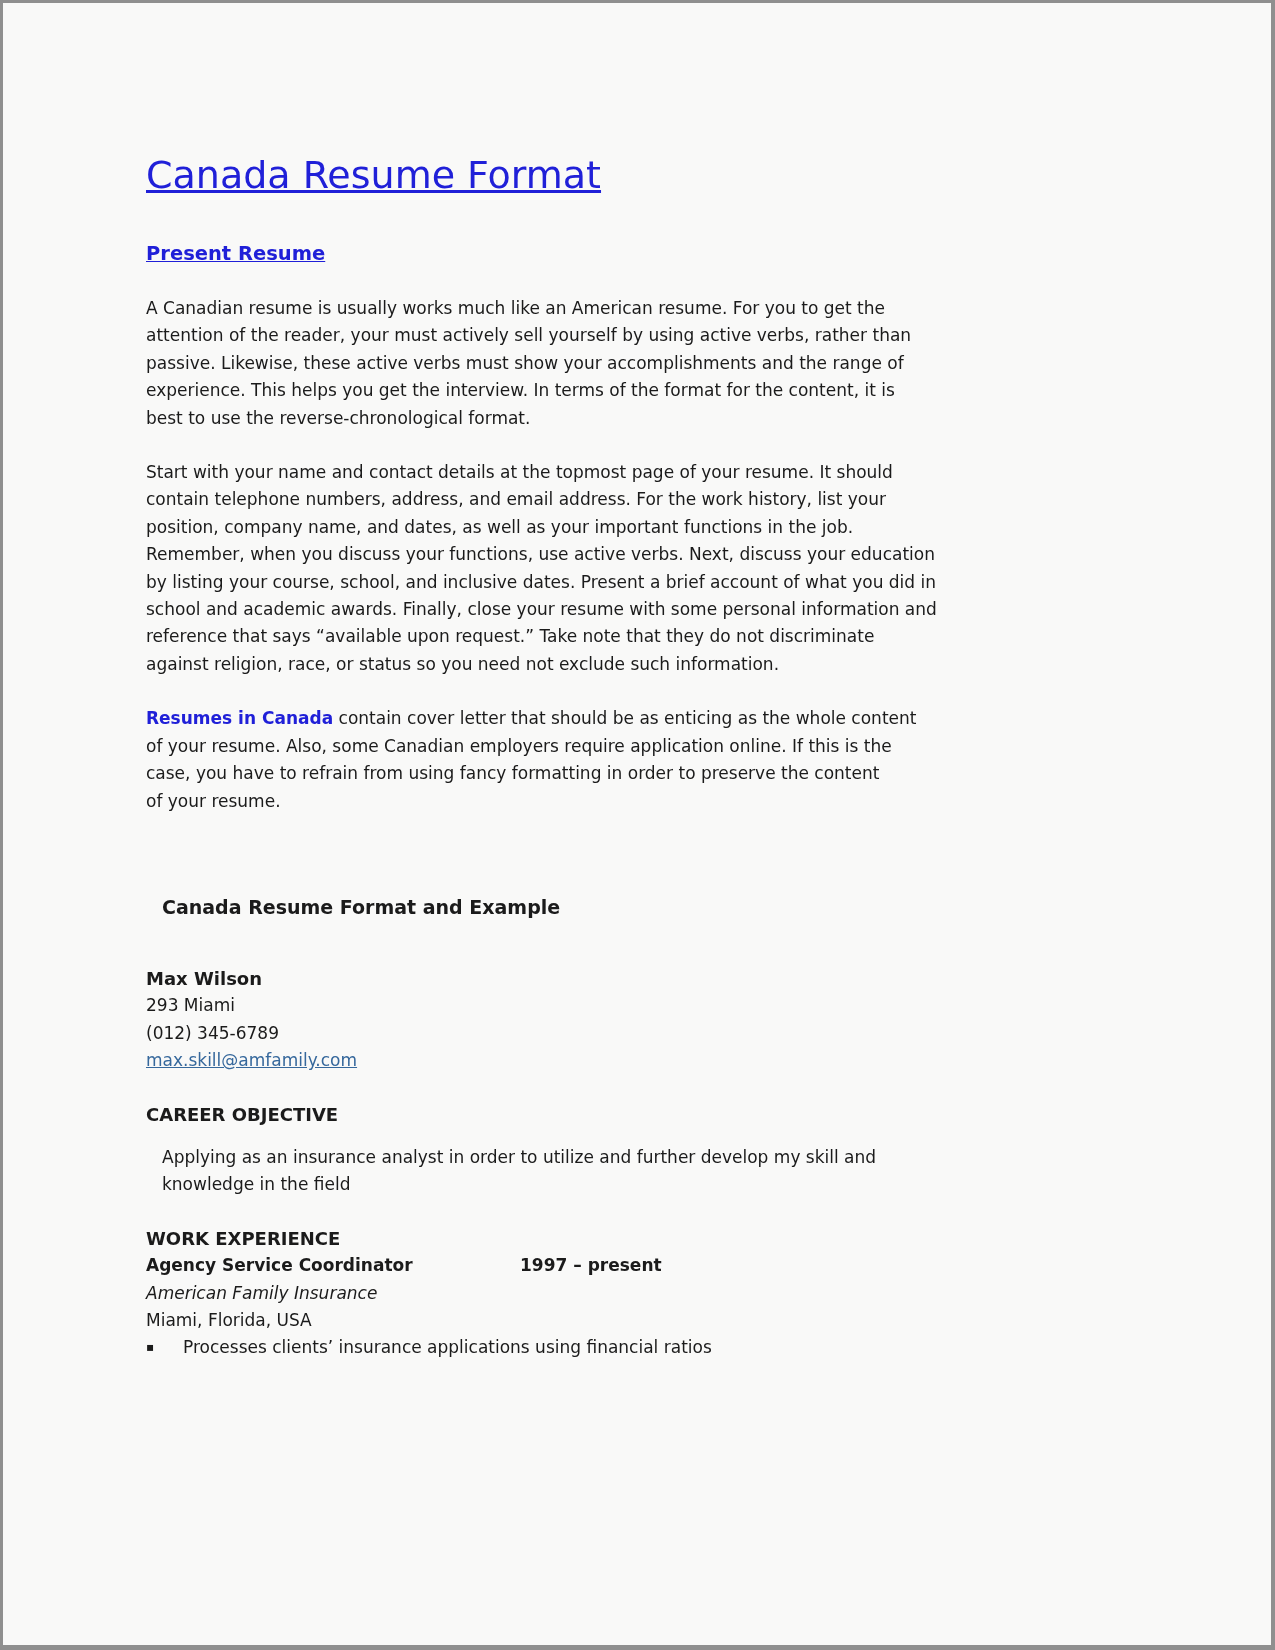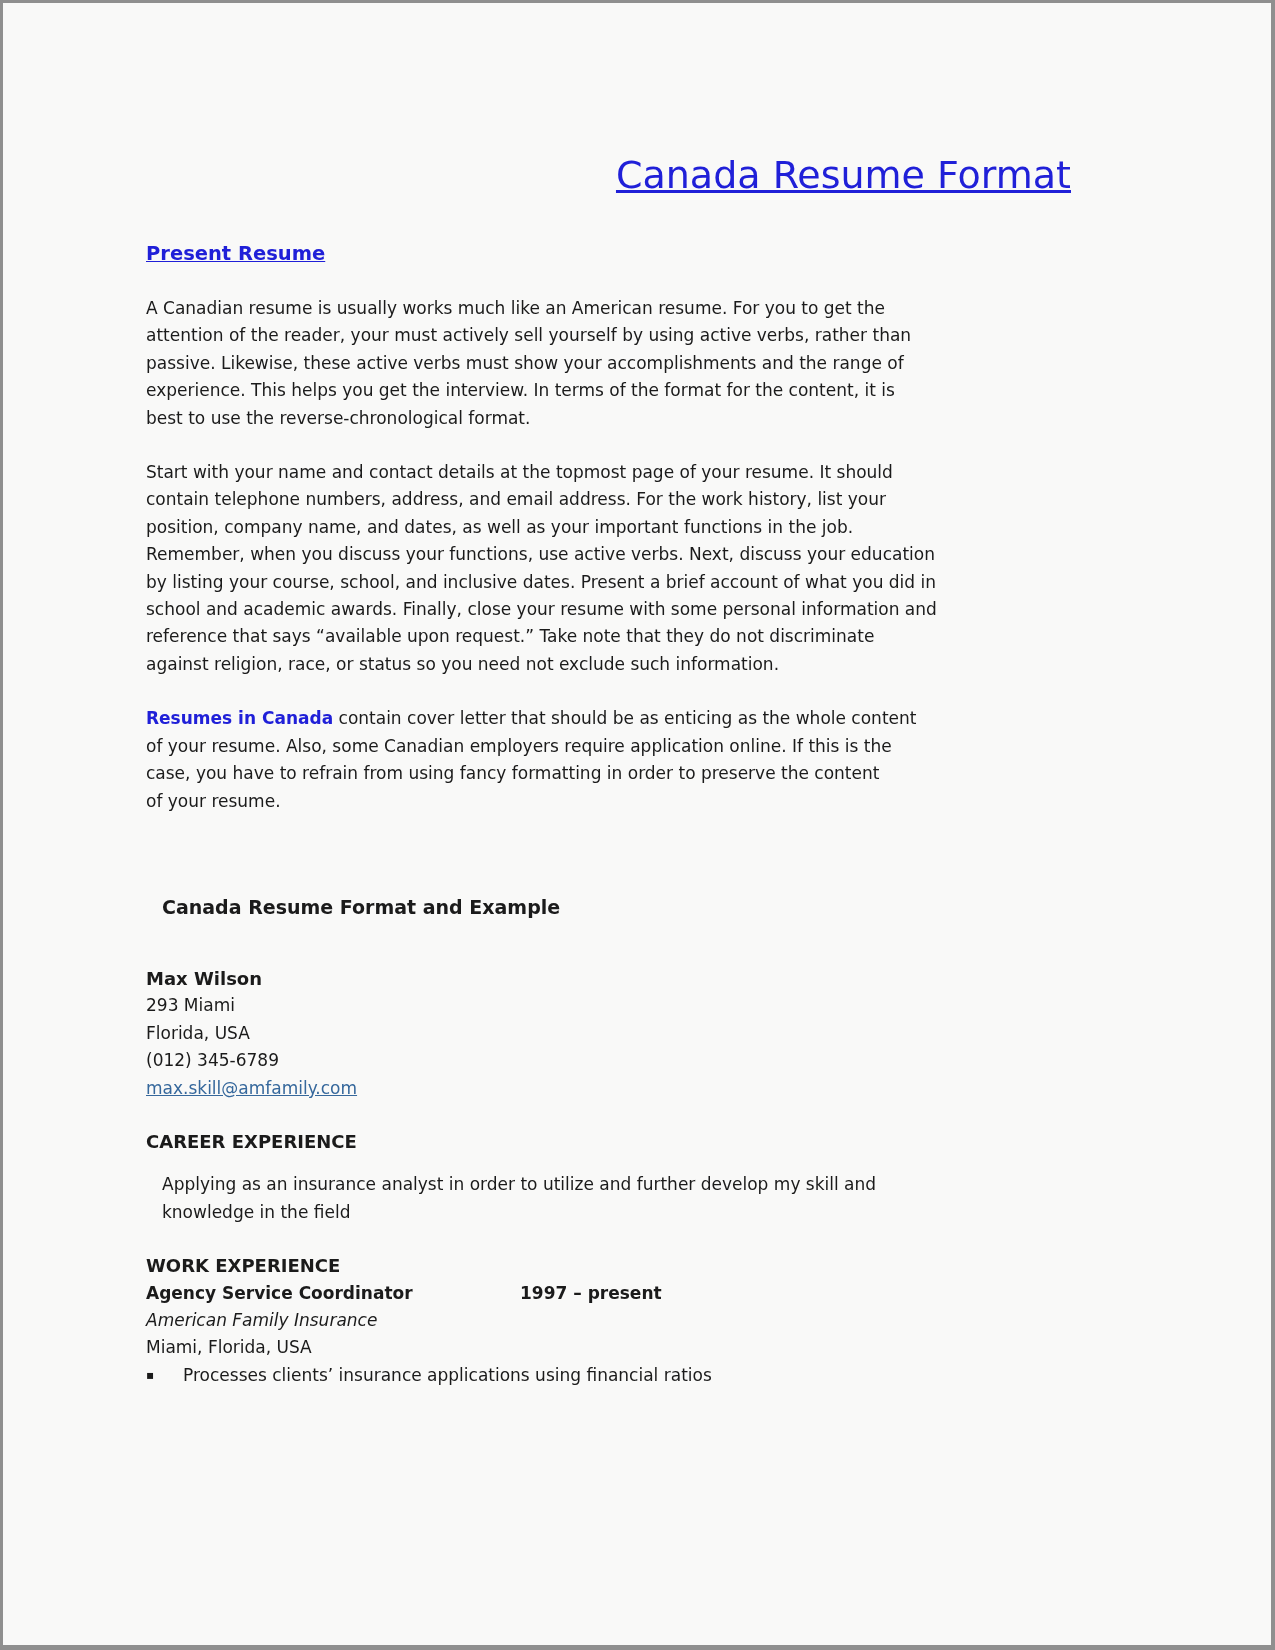--- a/index.html
+++ b/index.html
@@ -13,21 +13,21 @@
     border-bottom-width: 5px;
     font-family: "DejaVu Sans", "Liberation Sans", sans-serif;
     color: #1b1b1b;
     overflow: hidden;
   }
   .content {
     padding: 150px 200px 0 143px;
   }
   .doc-title {
     display: block;
-    text-align: right;
+    text-align: left;
     font-size: 38px;
     line-height: 44px;
     font-weight: 400;
     color: #2020d8;
     text-decoration: underline;
     cursor: pointer;
     margin: 0;
   }
   .section-link-heading {
     display: inline-block;
@@ -114,27 +114,26 @@
 of your resume. Also, some Canadian employers require application online. If this is the
 case, you have to refrain from using fancy formatting in order to preserve the content
 of your resume.</span></p>
     </div>
 
     <h2 class="example-heading">Canada Resume Format and Example</h2>
 
     <div class="contact-block">
       <div class="contact-name">Max Wilson</div>
       <div>293 Miami</div>
-      <div>Florida, USA</div>
       <div>(012) 345-6789</div>
       <div><a class="email-link">max.skill@amfamily.com</a></div>
     </div>
 
     <div class="resume-section">
-      <h3 class="resume-section-heading">CAREER EXPERIENCE</h3>
+      <h3 class="resume-section-heading">CAREER OBJECTIVE</h3>
       <p class="resume-text">Applying as an insurance analyst in order to utilize and further develop my skill and
 knowledge in the field</p>
     </div>
 
     <div class="resume-section">
       <h3 class="resume-section-heading">WORK EXPERIENCE</h3>
       <div class="job-row">
         <span class="job-title">Agency Service Coordinator</span><span class="job-dates">1997 – present</span>
       </div>
       <div class="company-line">American Family Insurance</div>

